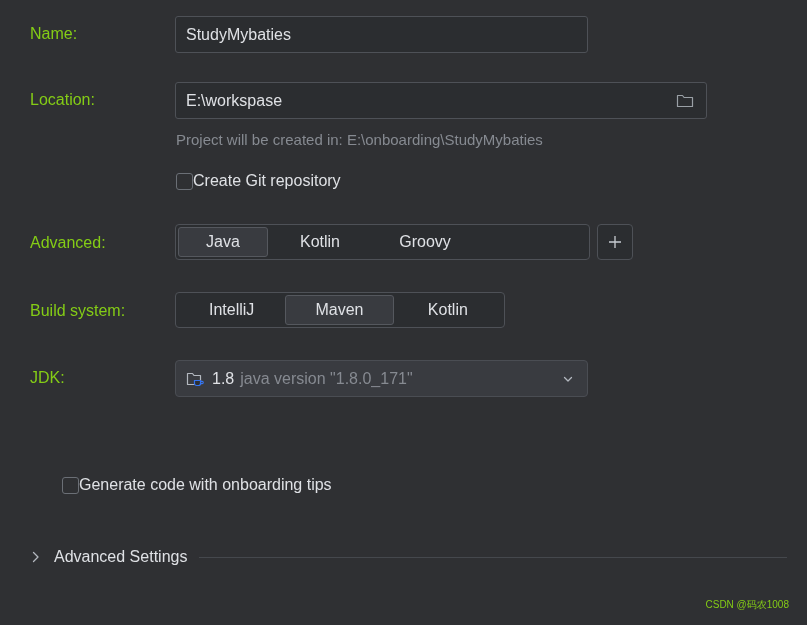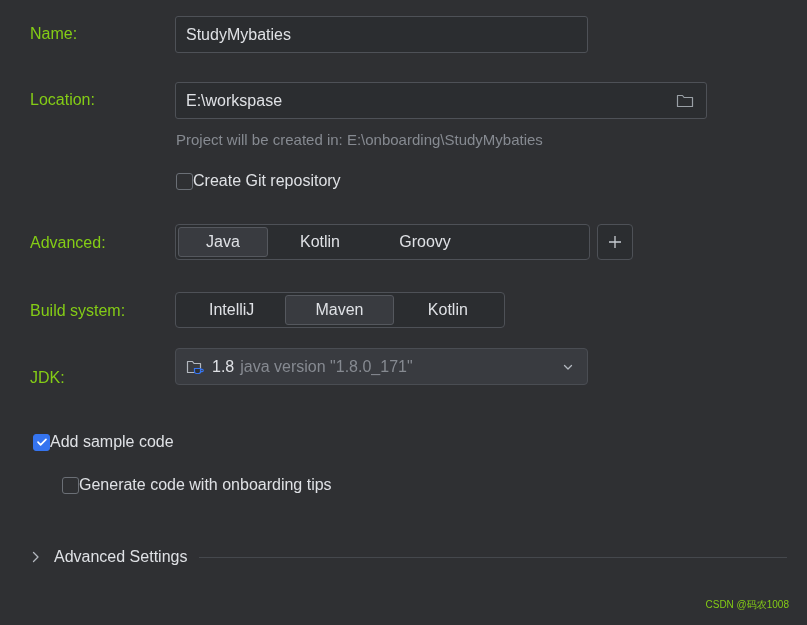--- a/index.html
+++ b/index.html
@@ -237,45 +237,37 @@
   <div class="field-label" style="top:302px;">Build system:</div>
 
   <div class="segmented" style="left:175px; top:292px; width:330px;">
     <div class="seg" style="width:108px;">IntelliJ</div>
     <div class="seg selected" style="width:109px;">Maven</div>
     <div class="seg" style="width:109px;">Kotlin</div>
   </div>
 
   <div class="field-label" style="top:369px;">JDK:</div>
 
-  <div class="combo" style="left:175px; top:348px; width:413px; height:37px;">
+  <div class="combo" style="left:175px; top:360px; width:413px; height:37px;">
     <span style="flex:0 0 auto; display:flex; align-items:center;">
       <svg width="20" height="18" viewBox="0 0 20 18" fill="none">
         <path d="M1.5 14.5V3.5h5l1.5 2h6.5v9z" stroke="#b3b8bf" stroke-width="1.2" fill="none" stroke-linejoin="round"></path>
         <path d="M8.5 10.5h6v3a2 2 0 0 1-2 2h-2a2 2 0 0 1-2-2z" fill="#2f3033" stroke="#3574f0" stroke-width="1.2"></path>
         <path d="M14.8 11.4h1.4a1.1 1.1 0 0 1 0 2.2h-1.4" stroke="#3574f0" stroke-width="1.1" fill="none"></path>
       </svg>
     </span>
     <span class="jdk-ver">1.8</span>
     <span class="jdk-desc">java version "1.8.0_171"</span>
     <span style="flex:0 0 auto; display:flex; align-items:center; padding-right:4px;">
       <svg width="14" height="14" viewBox="0 0 14 14" fill="none">
         <path d="M3.5 5.5L7 9l3.5-3.5" stroke="#b3b8bf" stroke-width="1.3" stroke-linecap="round" stroke-linejoin="round"></path>
       </svg>
     </span>
   </div>
 
-  <div class="cb-row" style="left:33px; top:433px;">
-    <span class="cb-box checked">
-      <svg width="12" height="12" viewBox="0 0 12 12" fill="none">
-        <path d="M2 6.2L4.6 8.8 10 3.3" stroke="#ffffff" stroke-width="1.7" stroke-linecap="round" stroke-linejoin="round"></path>
-      </svg>
-    </span>
-    <span class="cb-label">Add sample code</span>
-  </div>
 
   <div class="cb-row" style="left:62px; top:476px;">
     <span class="cb-box"></span>
     <span class="cb-label">Generate code with onboarding tips</span>
   </div>
 
   <div class="advanced" style="top:548px;">
     <span style="flex:0 0 auto; display:flex; align-items:center;">
       <svg width="12" height="14" viewBox="0 0 12 14" fill="none">
         <path d="M3.5 2.5L8 7l-4.5 4.5" stroke="#b3b8bf" stroke-width="1.3" stroke-linecap="round" stroke-linejoin="round"></path>

